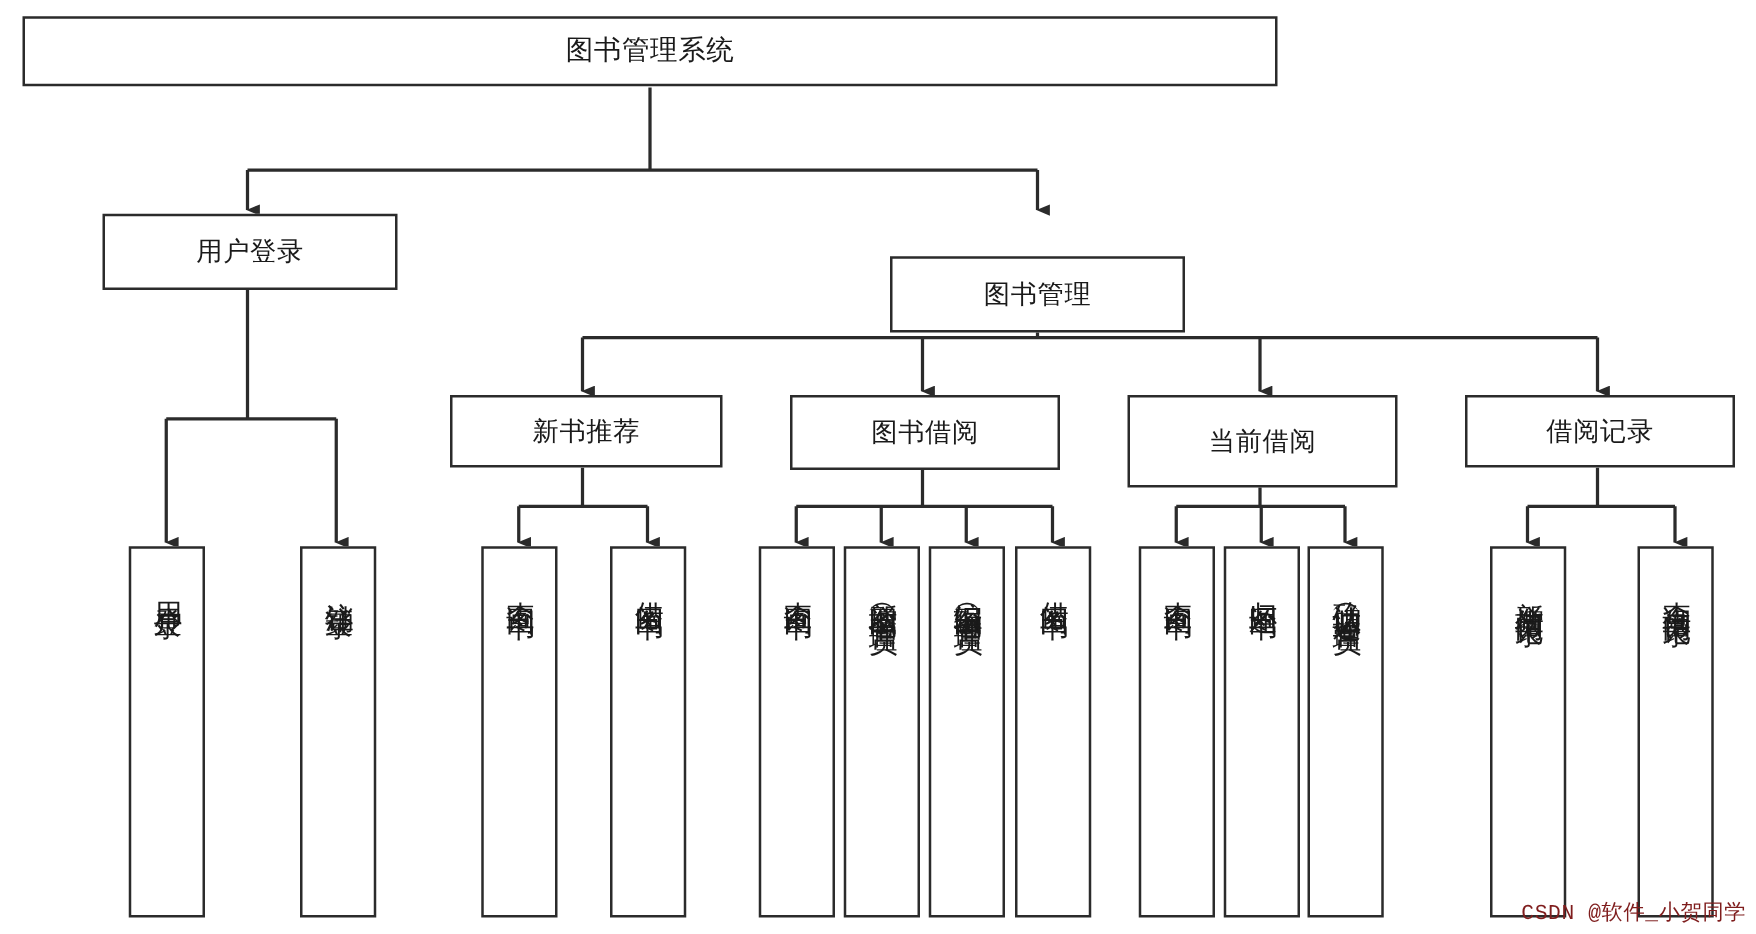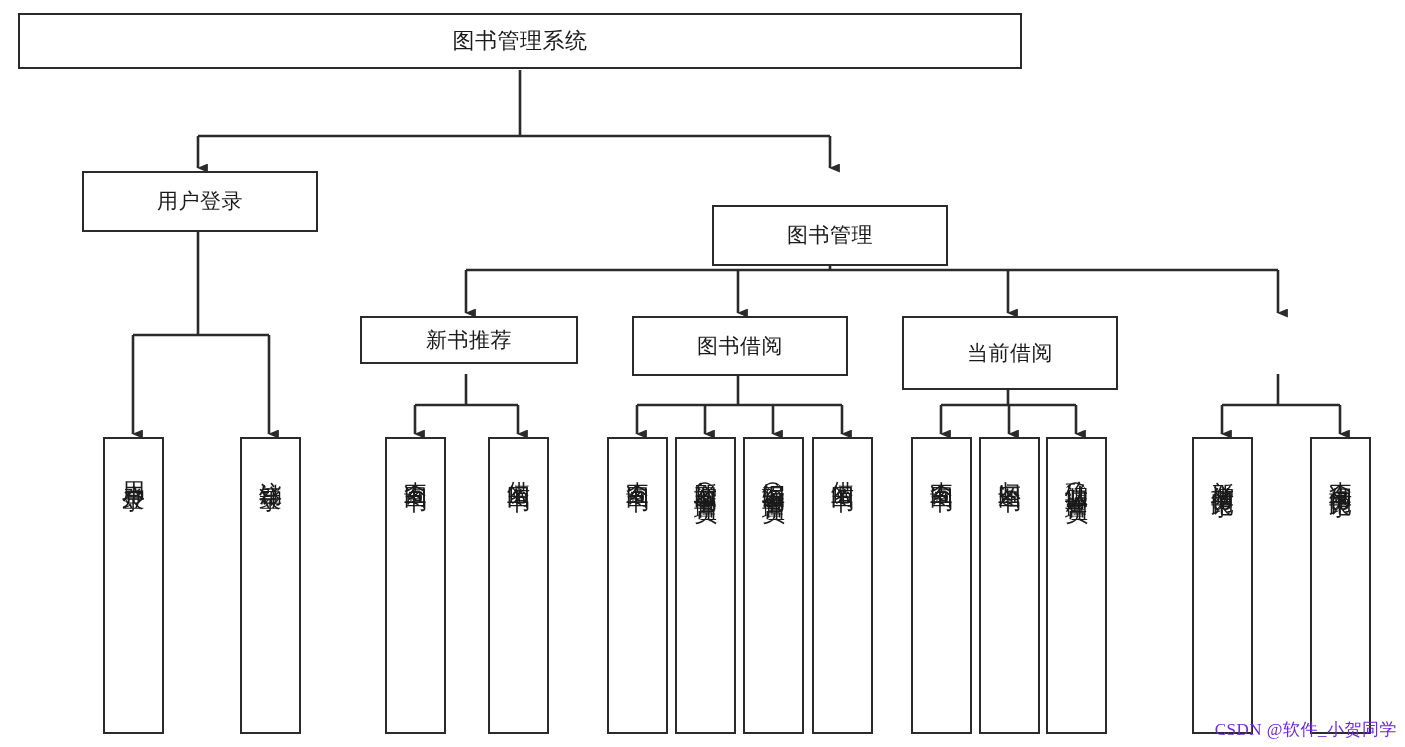--- a/index.html
+++ b/index.html
@@ -60,24 +60,24 @@
     pointer-events:none;
   }
   .ln{stroke:#2b2b2b;stroke-width:2.6;fill:none;}
   .arrowhead{fill:#2b2b2b;}
   
   #watermark{
     position:absolute;
     right:8px;
     bottom:6px;
     font-size:17px;
-    color:#6d28d9;
+    color:#7f1d1d;
     white-space:nowrap;
     letter-spacing:0.5px;
-    font-family:Liberation Serif, serif;
+    font-family:Liberation Mono, monospace;
   }
 </style>
 </head>
 <body>
 
 <div id="canvas">
 
   <svg class="svg-layer" viewBox="0 0 1405 747" width="1405" height="747">
     <defs>
       <marker id="ah" viewBox="0 0 10 12" refX="5" refY="11" markerWidth="9" markerHeight="11" orient="auto-start-reverse" markerUnits="userSpaceOnUse">
@@ -132,29 +132,32 @@
     <span class="lbl">图书管理系统</span>
   </div>
 
   <div class="node h" style="left:82px;top:171px;width:236px;height:61px;">
     <span class="lbl">用户登录</span>
   </div>
   <div class="node h" style="left:712px;top:171px;width:236px;height:61px;margin-top:34px;">
     <span class="lbl">图书管理</span>
   </div>
 
-  <div class="node h" style="left:360px;top:316px;width:218px;height:48px;">
+  <div class="node h" style="left:360px;top:316px;width:218px;height:58px;">
     <span class="lbl">新书推荐</span>
   </div>
   <div class="node h" style="left:632px;top:316px;width:216px;height:60px;">
     <span class="lbl">图书借阅</span>
   </div>
   <div class="node h" style="left:902px;top:316px;width:216px;height:74px;">
     <span class="lbl">当前借阅</span>
   </div>
+  <div class="node h" style="left:1172px;top:316px;width:216px;height:58px;">
+    <span class="lbl">借阅记录</span>
+  </div>
 
   <div class="node v" style="left:103px;top:437px;width:61px;height:297px;">
     <span class="lbl">用户登录</span>
   </div>
   <div class="node v" style="left:240px;top:437px;width:61px;height:297px;">
     <span class="lbl">注销登录</span>
   </div>
 
   <div class="node v" style="left:385px;top:437px;width:61px;height:297px;">
     <span class="lbl">查询图书</span>

